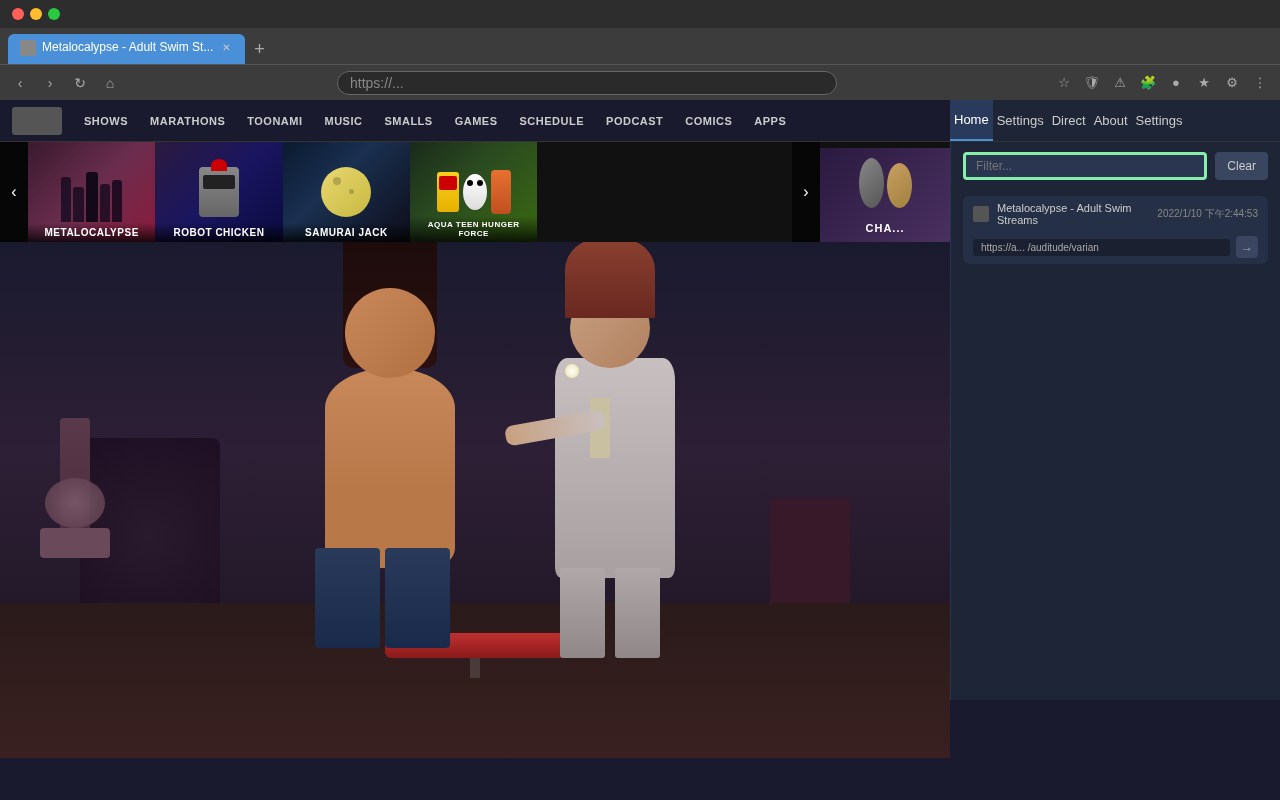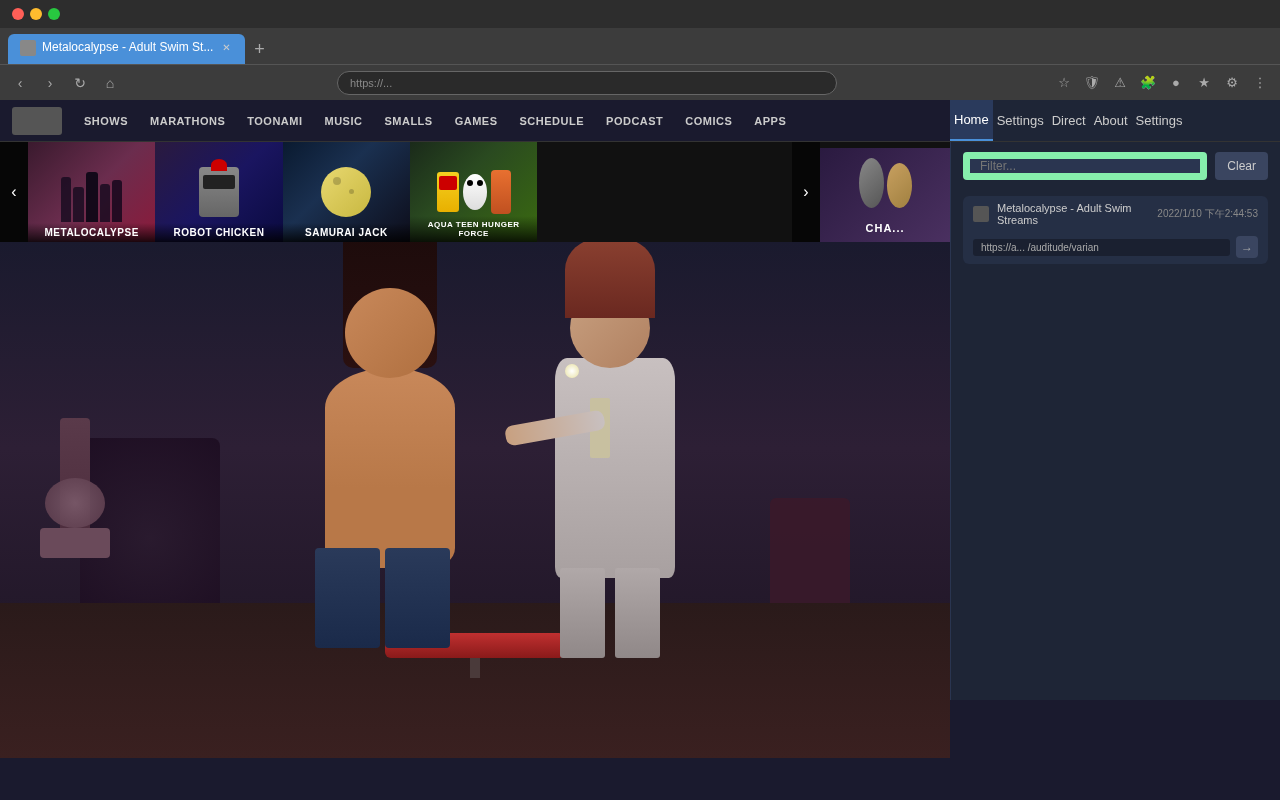--- a/index.html
+++ b/index.html
@@ -375,21 +375,21 @@
     .panel-filter {
       display: flex;
       align-items: center;
       padding: 10px 12px;
       gap: 8px;
     }
 
     .filter-input {
       flex: 1;
       background: #2a3550;
-      border: 7px solid #86efac;
+      border: 3px solid #86efac;
       border-radius: 4px;
       height: 28px;
       padding: 0 10px;
       color: #ccc;
       font-size: 12px;
     }
 
     .clear-btn {
       background: #3a4560;
       border: none;
@@ -532,21 +532,21 @@
     </div>
     <div class="tab-new">+</div>
   </div>
 
   <div class="address-bar">
     <div class="nav-btn">‹</div>
     <div class="nav-btn">›</div>
     <div class="nav-btn">↻</div>
     <div class="nav-btn">⌂</div>
     <div class="address-input">
-      <span style="color:#888;font-size:11px;">https://...</span>
+      <span style="color:#888;font-size:14px;">https://...</span>
     </div>
     <div class="toolbar-right">
       <div class="toolbar-icon">☆</div>
       <div class="toolbar-icon">🛡</div>
       <div class="toolbar-icon">⚠</div>
       <div class="toolbar-icon">🧩</div>
       <div class="toolbar-icon">●</div>
       <div class="toolbar-icon">★</div>
       <div class="toolbar-icon">⚙</div>
       <div class="toolbar-icon">⋮</div>

